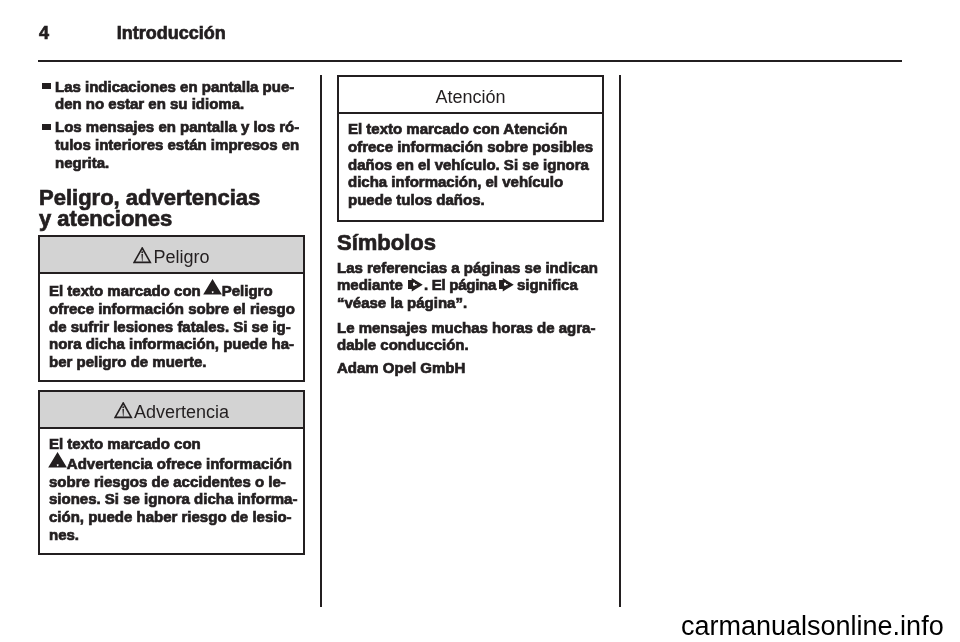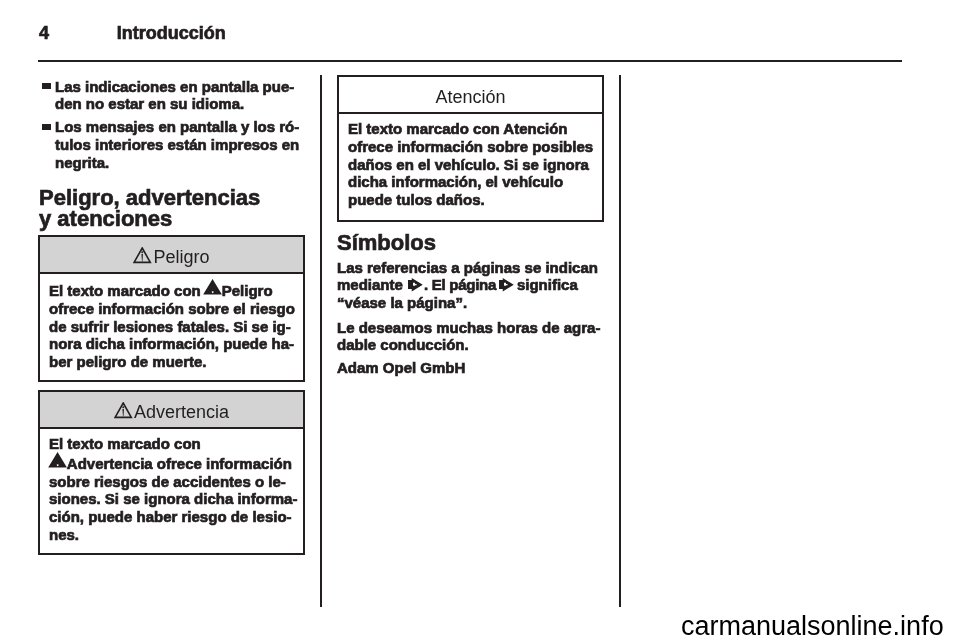--- a/index.html
+++ b/index.html
@@ -136,21 +136,21 @@
     <div class="ln">Las referencias a páginas se indican</div>
     <div class="ln"><span>mediante</span> <span class="pref"><svg viewBox="0 0 16 14" width="16" height="14" aria-hidden="true">
             <path fill="#231f20" fill-rule="evenodd" d="M0 2.1 L3.75 2.1 L3.75 0 L14.75 6.7 L3.75 13.4 L3.75 11.1 L0 11.1 Z M5.0 4.8 L7.0 4.8 L7.0 6.1 L8.6 6.1 L8.6 7.2 L7.0 7.2 L7.0 7.8 L5.0 7.8 Z"></path>
           </svg></span><span class="tighten">. El página</span> <span class="pref tight"><svg viewBox="0 0 16 14" width="16" height="14" aria-hidden="true">
             <path fill="#231f20" fill-rule="evenodd" d="M0 2.1 L3.75 2.1 L3.75 0 L14.75 6.7 L3.75 13.4 L3.75 11.1 L0 11.1 Z M5.0 4.8 L7.0 4.8 L7.0 6.1 L8.6 6.1 L8.6 7.2 L7.0 7.2 L7.0 7.8 L5.0 7.8 Z"></path>
           </svg></span> <span>significa</span></div>
     <div class="ln">“véase la página”.</div>
   </div>
 
   <div class="blk" style="left:337px;top:318.7px;width:272px;">
-    <div class="ln">Le deseamos muchas horas de agra-</div>
+    <div class="ln">Le mensajes muchas horas de agra-</div>
     <div class="ln">dable conducción.</div>
   </div>
 
   <div class="blk" style="left:337px;top:359.1px;width:272px;">
     <div class="ln">Adam Opel GmbH</div>
   </div>
 
   <div class="wm">carmanualsonline.info</div>
 </div>
 

